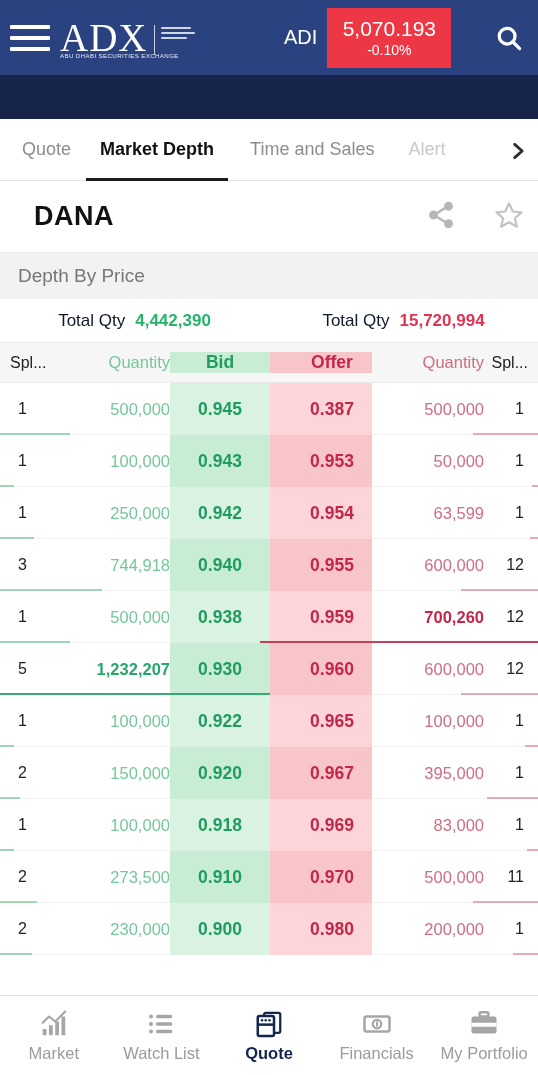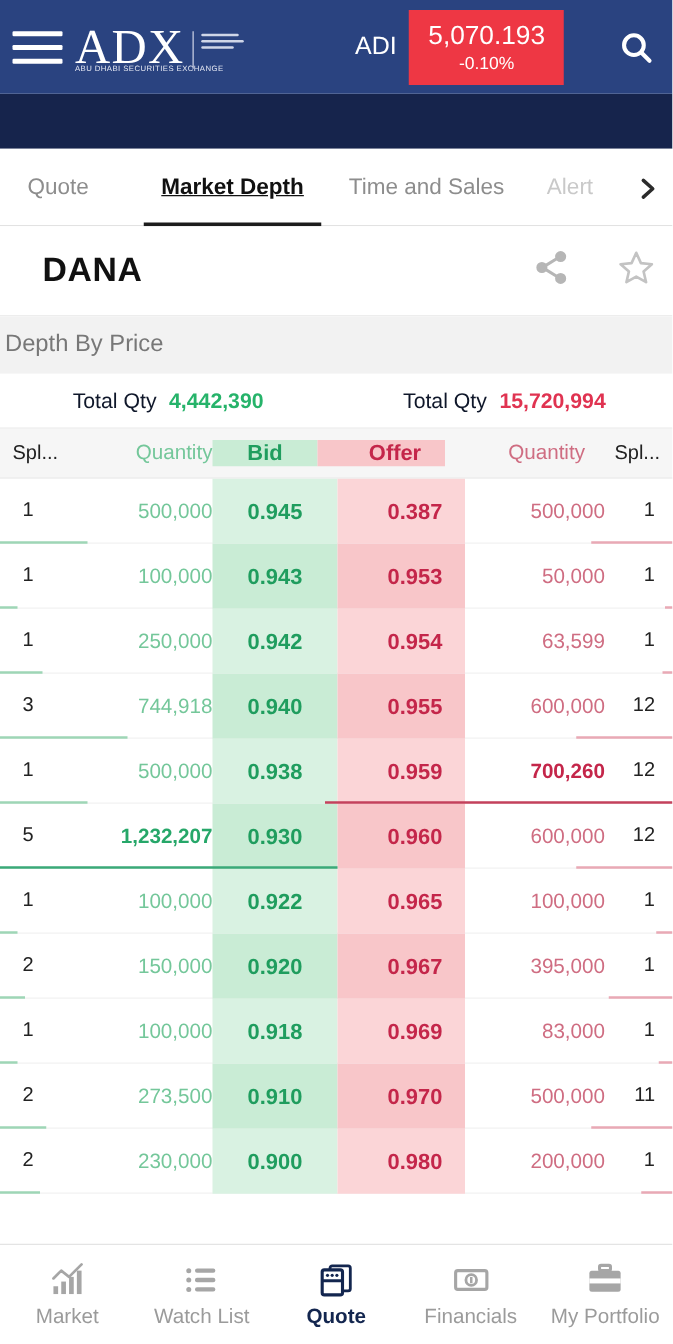--- a/index.html
+++ b/index.html
@@ -72,21 +72,21 @@
     display:flex; align-items:center;
     position:relative;
     border-bottom:1px solid #e2e2e2;
   }
   .tab{
     font-size:18px; color:#8d8d8d;
     height:62px; display:flex; align-items:center;
     position:relative; white-space:nowrap;
   }
   .tab.t1{ padding-left:22px; }
-  .tab.t2{ margin-left:58px; color:#111; font-weight:bold;text-decoration:underline; }
+  .tab.t2{ margin-left:29px; color:#111; font-weight:bold; }
   .tab.t3{ margin-left:36px; }
   .tab.t4{ margin-left:34px; color:#c9c9c9;}
   .tab.t2::after{
     content:""; position:absolute; left:-14px; right:-14px; bottom:0;
     height:3px; background:#1c1c1c;
   }
   .tab-chevron{
     position:absolute; right:10px; top:22px;
     width:20px; height:20px;
   }
@@ -99,21 +99,21 @@
     position:relative;
   }
   .symbol-name{ font-size:27px; font-weight:bold; color:#111; padding-left:34px; letter-spacing:.5px;}
   .sym-actions{ position:absolute; right:14px; display:flex; align-items:center; gap:38px;}
   .sym-actions svg{ width:30px; height:30px;}
 
   
   .depth-title{
     height:46px; background:#f2f2f2;
     display:flex; align-items:center;
-    padding-left:4px;
+    padding-left:18px;
     font-size:19px; color:#777;
   }
 
   
   .totals{
     height:44px; display:flex; align-items:center;
     background:#fff; border-bottom:1px solid #eaeaea;
   }
   .total-cell{ flex:1; display:flex; justify-content:center; align-items:center; gap:10px;}
   .total-lbl{ font-size:17px; color:#0f172a;}
@@ -123,21 +123,21 @@
   
   .colhead{
     height:40px; background:#f6f6f6;
     display:flex; align-items:center;
     border-bottom:1px solid #e8e8e8;
     font-size:15.5px; color:#8a8a8a;
   }
   .ch{ display:flex; align-items:center; }
   .ch.c-spl-l{ width:56px; justify-content:flex-start; padding-left:10px;}
   .ch.c-qty-l{ width:114px; justify-content:flex-end;}
-  .ch.c-bid  { width:84px; justify-content:center;}
+  .ch.c-bid  { width:100px; justify-content:center;}
   .ch.c-ask  { width:102px; justify-content:center;}
   .ch.c-qty-r{ width:112px; justify-content:flex-end;}
   .ch.c-spl-r{ flex:1; justify-content:flex-end; padding-right:10px;}
 
   
   .depth-body{ position:relative; background:#fff; }
   .drow{
     height:52px; display:flex; align-items:stretch; position:relative;
   }
   .cell{ display:flex; align-items:center; position:relative; z-index:2;}

